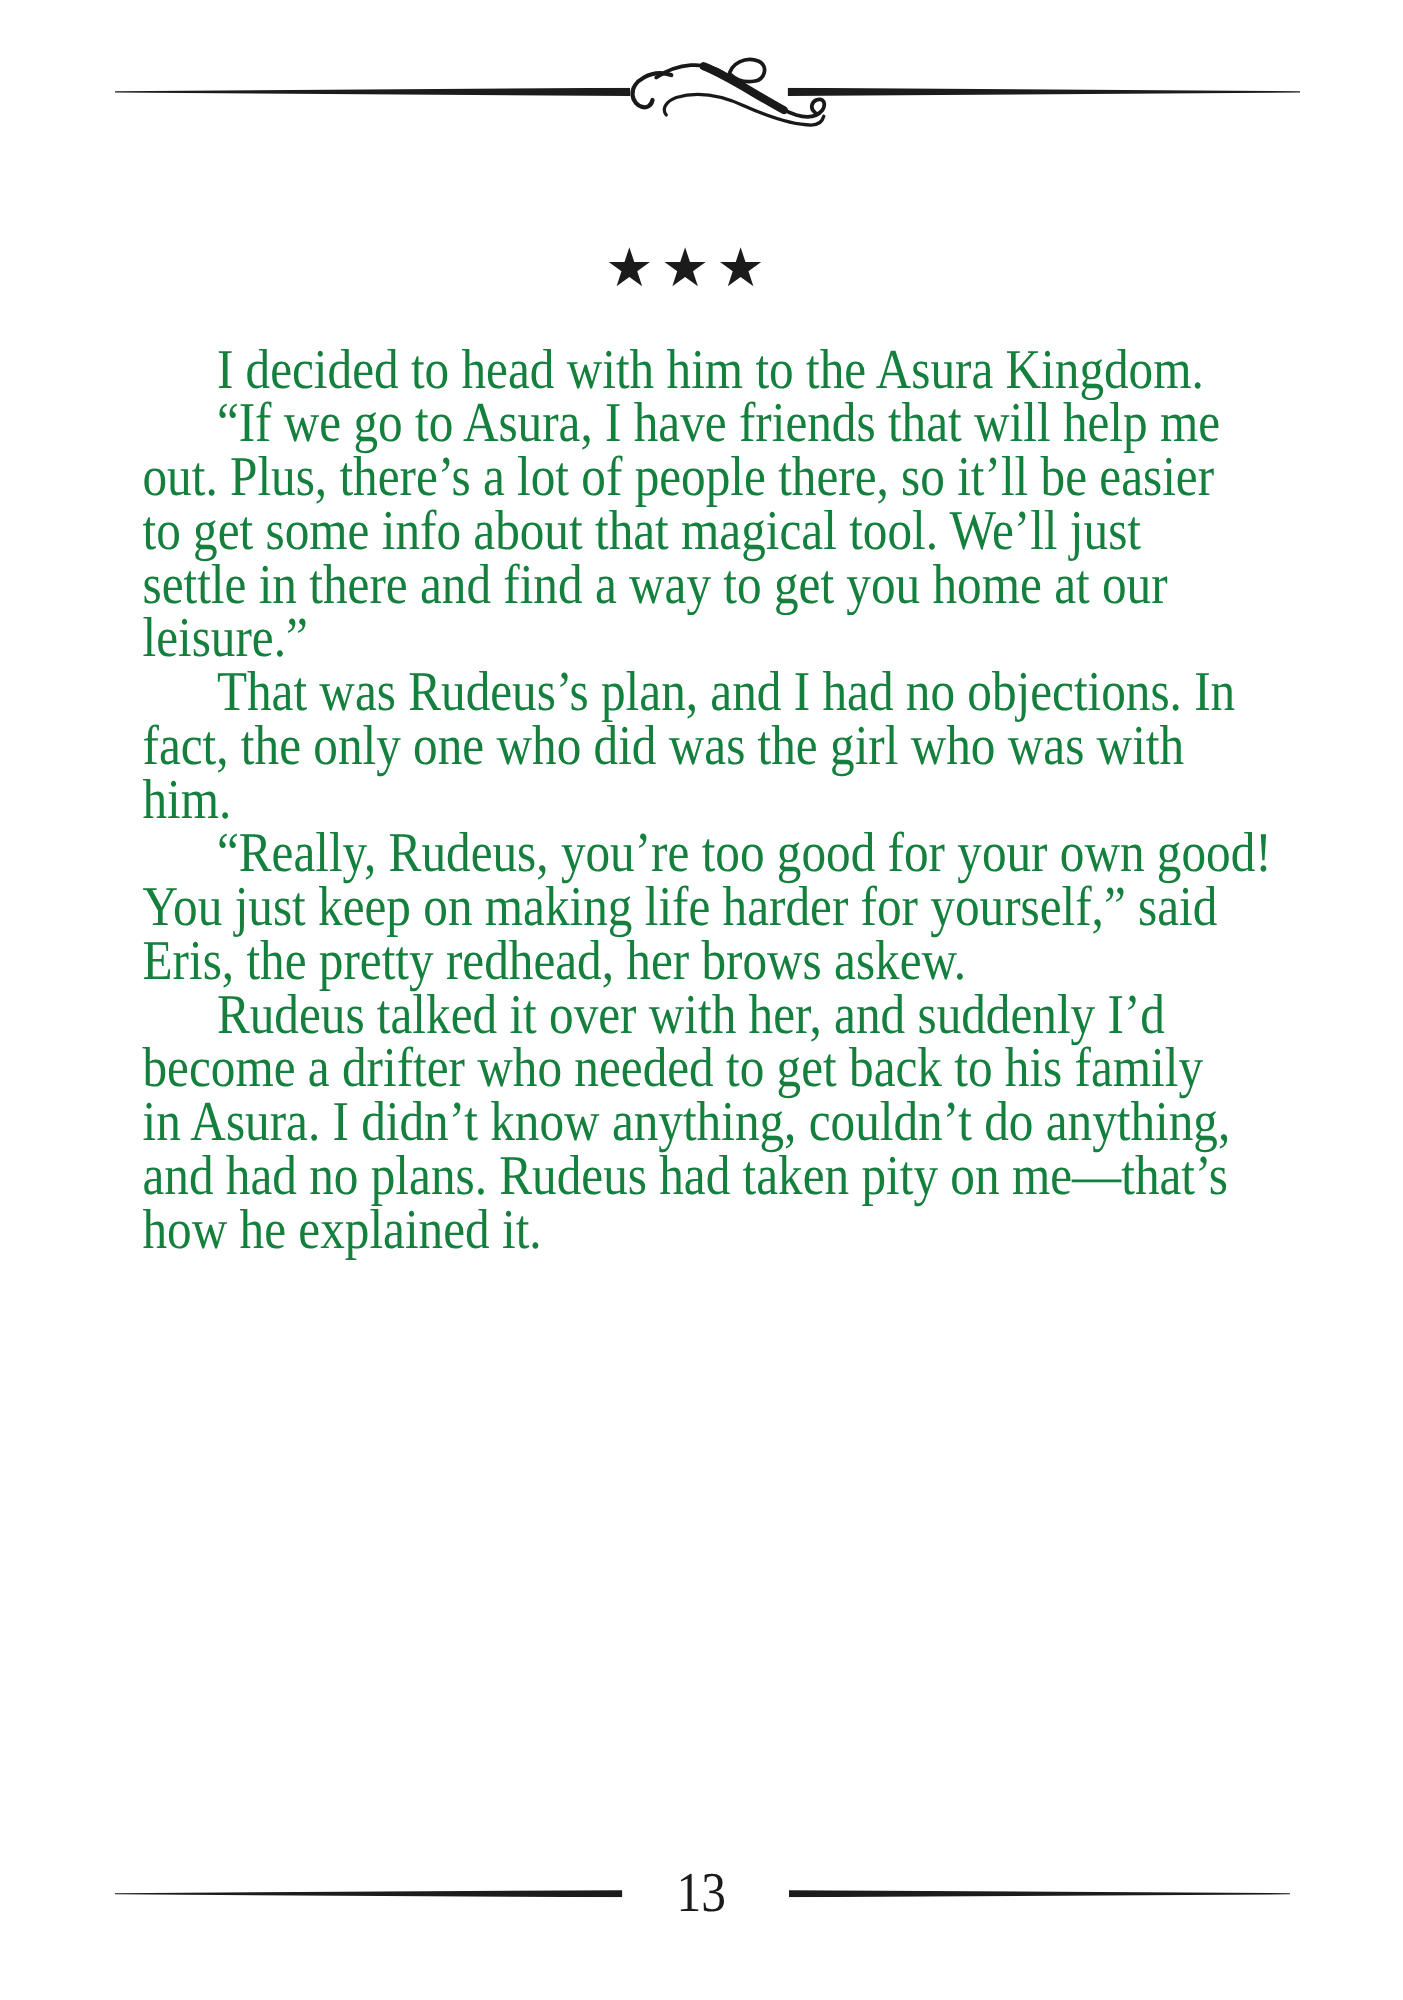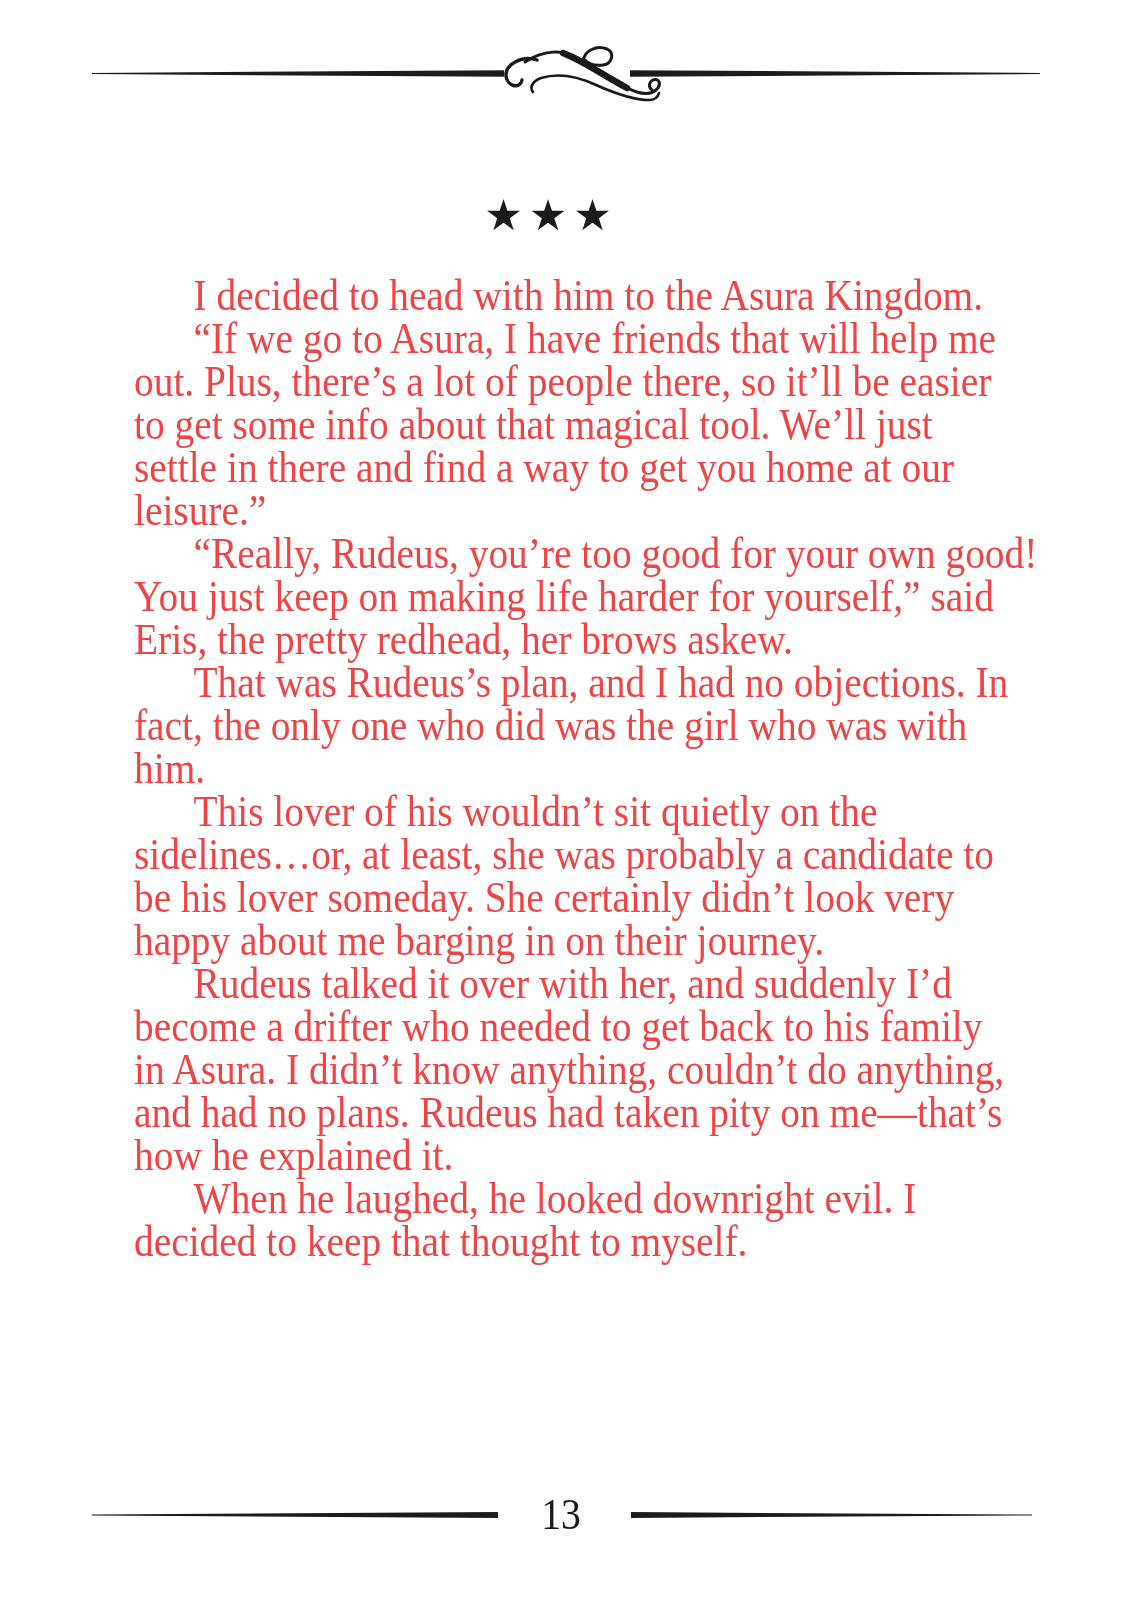--- a/index.html
+++ b/index.html
@@ -46,26 +46,26 @@
     font-family: "DejaVu Sans", sans-serif;
     font-size: 43px;
     line-height: 46px;
     letter-spacing: 6px;
     color: #1b1b1b;
   }
 
   
   .body-text {
     position: absolute;
-    left: 134px;
+    left: 114px;
     top: 274px;
     width: 900px;
     font-size: 45px;
     line-height: 43px;
-    color: #ef4444;
+    color: #15803d;
   }
   .ln {
     white-space: nowrap;
     height: 43px;
     transform: scaleX(0.875);
     transform-origin: 0 50%;
   }
   .ln.indent { padding-left: 68px; }
 
   
@@ -110,45 +110,35 @@
         <div class="ln indent">I decided to head with him to the Asura Kingdom.</div>
       </div>
       <div>
         <div class="ln indent">“If we go to Asura, I have friends that will help me</div>
         <div class="ln">out. Plus, there’s a lot of people there, so it’ll be easier</div>
         <div class="ln">to get some info about that magical tool. We’ll just</div>
         <div class="ln">settle in there and find a way to get you home at our</div>
         <div class="ln">leisure.”</div>
       </div>
       <div>
-        <div class="ln indent">“Really, Rudeus, you’re too good for your own good!</div>
-        <div class="ln">You just keep on making life harder for yourself,” said</div>
-        <div class="ln">Eris, the pretty redhead, her brows askew.</div>
-      </div>
-      <div>
         <div class="ln indent">That was Rudeus’s plan, and I had no objections. In</div>
         <div class="ln">fact, the only one who did was the girl who was with</div>
         <div class="ln">him.</div>
       </div>
       <div>
-        <div class="ln indent">This lover of his wouldn’t sit quietly on the</div>
-        <div class="ln">sidelines…or, at least, she was probably a candidate to</div>
-        <div class="ln">be his lover someday. She certainly didn’t look very</div>
-        <div class="ln">happy about me barging in on their journey.</div>
+        <div class="ln indent">“Really, Rudeus, you’re too good for your own good!</div>
+        <div class="ln">You just keep on making life harder for yourself,” said</div>
+        <div class="ln">Eris, the pretty redhead, her brows askew.</div>
       </div>
       <div>
         <div class="ln indent">Rudeus talked it over with her, and suddenly I’d</div>
         <div class="ln">become a drifter who needed to get back to his family</div>
         <div class="ln">in Asura. I didn’t know anything, couldn’t do anything,</div>
         <div class="ln">and had no plans. Rudeus had taken pity on me—that’s</div>
         <div class="ln">how he explained it.</div>
-      </div>
-      <div>
-        <div class="ln indent">When he laughed, he looked downright evil. I</div>
-        <div class="ln">decided to keep that thought to myself.</div>
       </div>
     </div>
 
   <div class="rule rule-taper-right ftr-rule-l"></div>
   <div class="page-number">13</div>
   <div class="rule rule-taper-left ftr-rule-r"></div>
 
 </div>
 
 </body></html>

